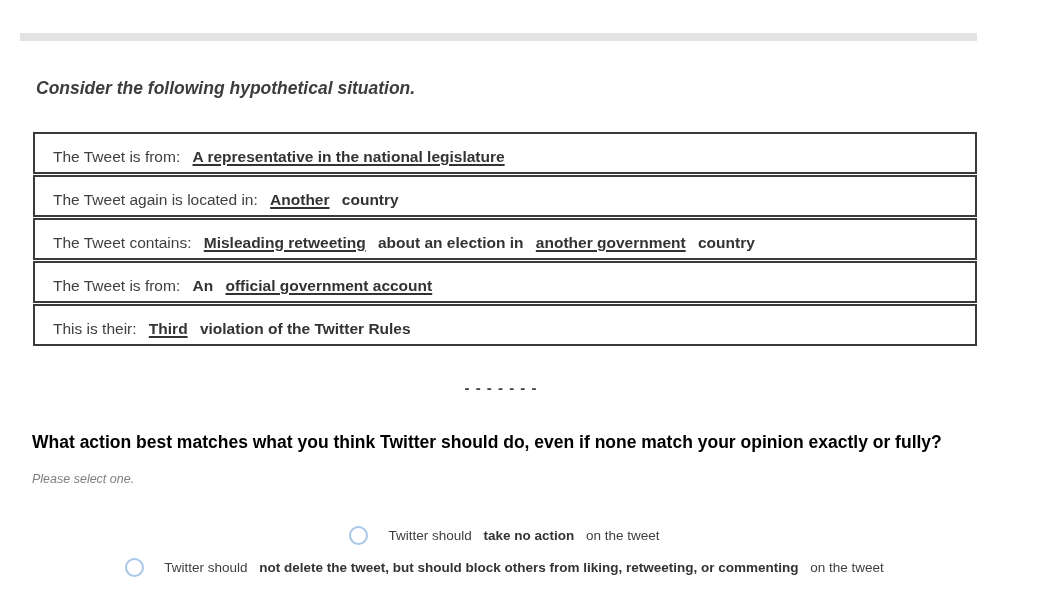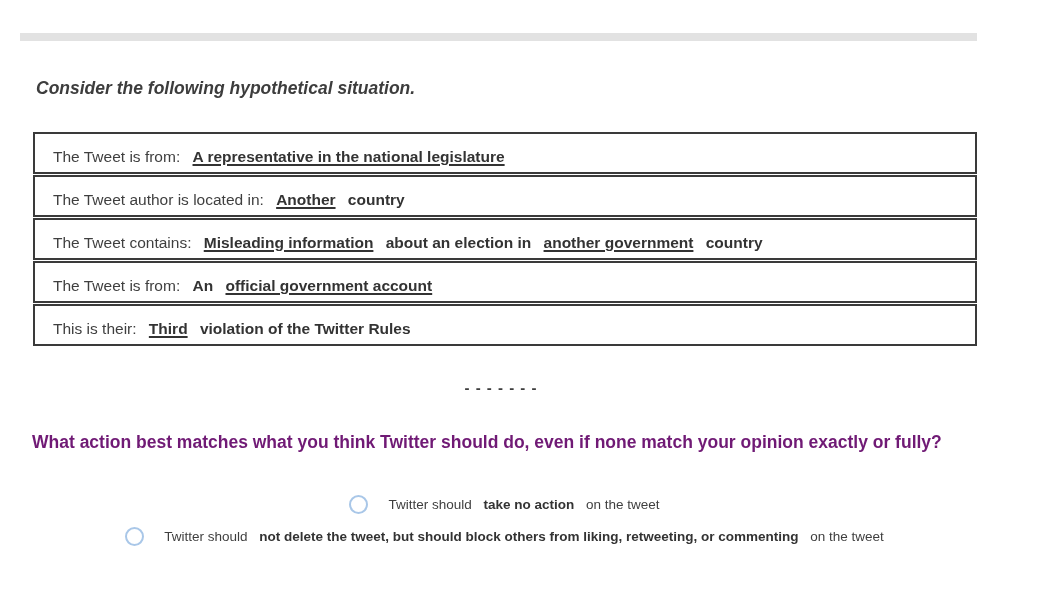--- a/index.html
+++ b/index.html
@@ -51,21 +51,21 @@
     font-size: 15px;
     font-weight: bold;
     letter-spacing: 1px;
     color: #3d3d3d;
   }
   .question {
     margin-top: 26px;
     font-size: 17.5px;
     line-height: 25px;
     font-weight: bold;
-    color: #701a75;
+    color: #000000;
   }
   .hint {
     margin-top: 9px;
     font-size: 12.5px;
     font-style: italic;
     color: #7f7f7f;
   }
   .options { margin-top: 25px; }
   .option {
     display: flex;
@@ -96,30 +96,31 @@
   <div class="top-line"></div>
 
   <div class="content">
 
     <div class="intro">
       <div>Consider the following hypothetical situation.</div>
     </div>
 
     <div class="tweet-table">
       <div class="trow"><span>The Tweet is from: </span><span class="b u">A representative in the national legislature</span></div>
-      <div class="trow"><span>The Tweet author is located in: </span><span class="b u">Another</span><span class="b"> country</span></div>
-      <div class="trow"><span>The Tweet contains: </span><span class="b u">Misleading information</span><span class="b"> about an election in </span><span class="b u">another government</span><span class="b"> country</span></div>
+      <div class="trow"><span>The Tweet again is located in: </span><span class="b u">Another</span><span class="b"> country</span></div>
+      <div class="trow"><span>The Tweet contains: </span><span class="b u">Misleading retweeting</span><span class="b"> about an election in </span><span class="b u">another government</span><span class="b"> country</span></div>
       <div class="trow"><span>The Tweet is from: </span><span class="b">An </span><span class="b u">official government account</span></div>
       <div class="trow"><span>This is their: </span><span class="b u">Third</span><span class="b"> violation of the Twitter Rules</span></div>
     </div>
 
     <div class="separator">- - - - - - -</div>
 
     <div class="question">What action best matches what you think Twitter should do, even if none match your opinion exactly or fully?</div>
 
+    <div class="hint">Please select one.</div>
 
     <div class="options">
       <div class="option">
         <div class="radio"></div>
         <div class="option-label"><span>Twitter should </span><span class="b">take no action</span><span> on the tweet</span></div>
       </div>
       <div class="option">
         <div class="radio"></div>
         <div class="option-label"><span>Twitter should </span><span class="b">not delete the tweet, but should block others from liking, retweeting, or commenting</span><span> on the tweet</span></div>
       </div>

